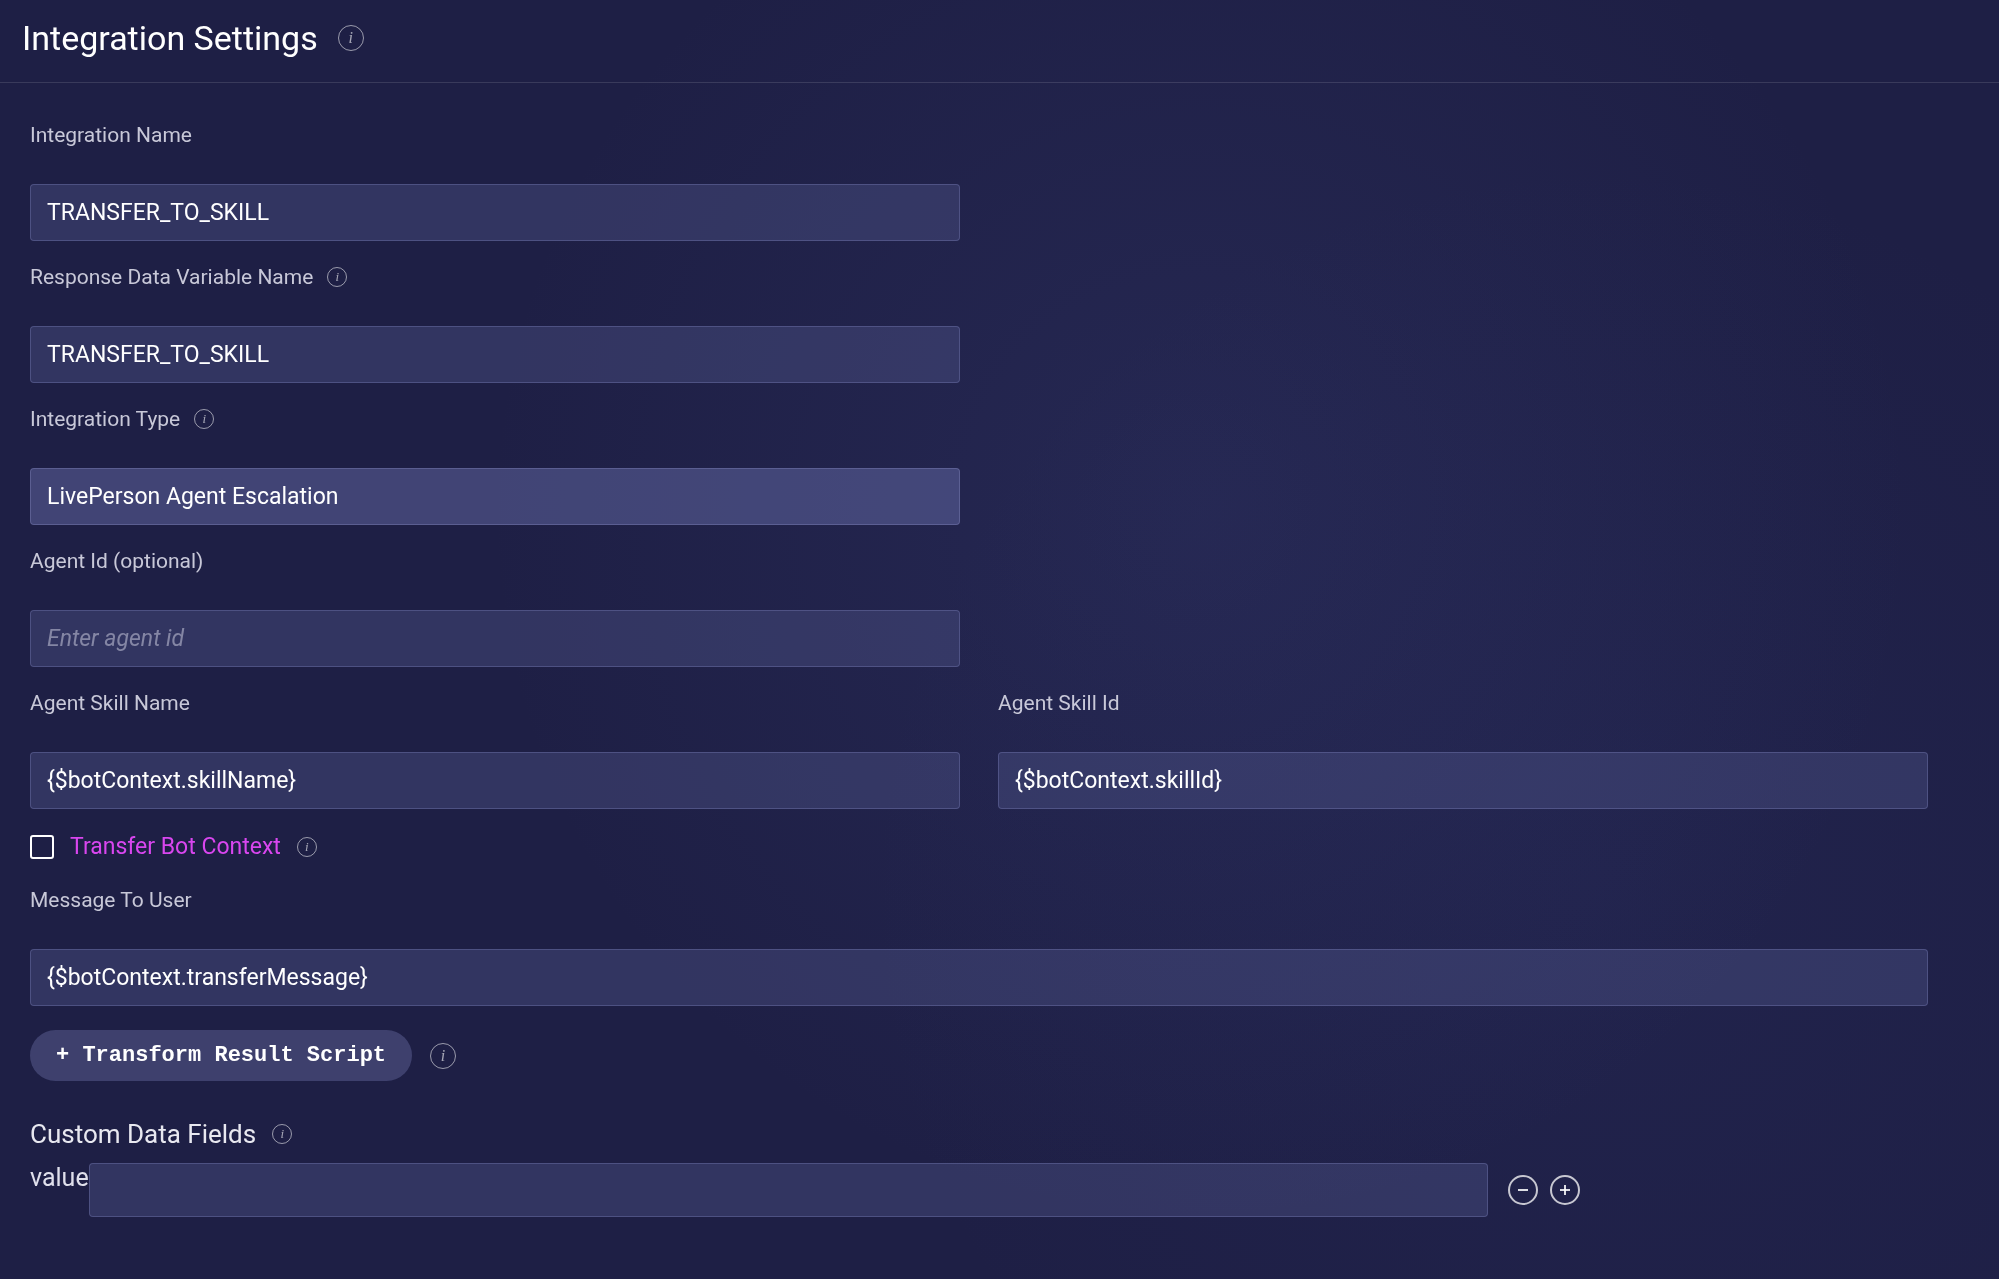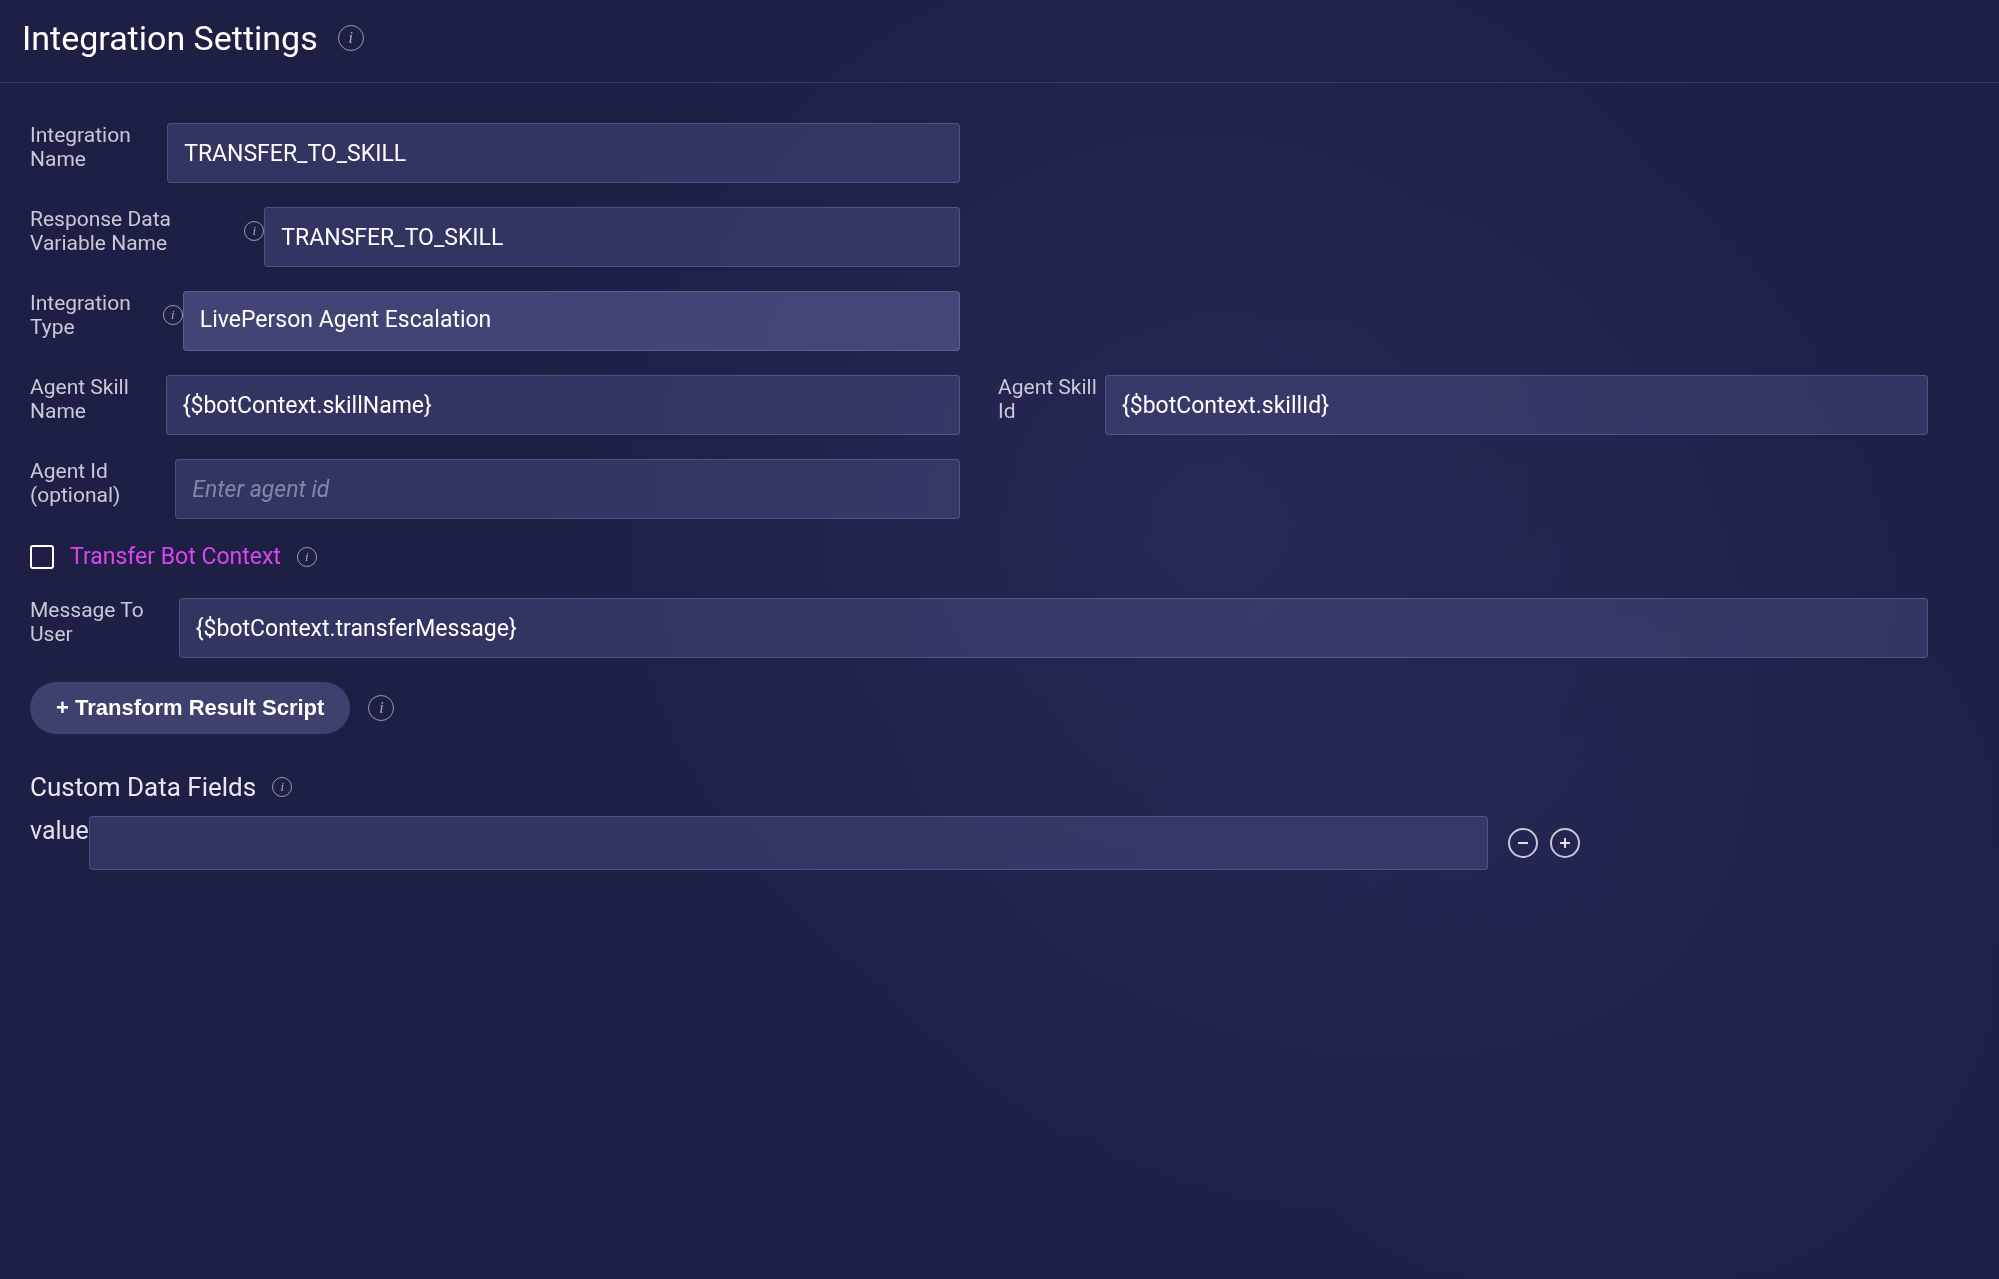--- a/index.html
+++ b/index.html
@@ -52,21 +52,22 @@
   .content {
     padding: 40px 30px 40px 30px;
   }
   .form-row {
     display: flex;
     gap: 38px;
     margin-bottom: 24px;
   }
   .form-group {
     display: flex;
-    flex-direction: row;
+    flex-direction: column;
+    gap: 25px;
   }
   .form-group.half {
     width: 930px;
   }
   .form-group.full {
     width: 1898px;
   }
   .label-row {
     display: flex;
     align-items: center;
@@ -127,21 +128,21 @@
   }
   .pill-button {
     background: rgba(110, 115, 170, 0.4);
     border: none;
     border-radius: 26px;
     padding: 13px 26px;
     font-size: 22px;
     font-weight: 600;
     color: #ffffff;
     cursor: pointer;
-    font-family: Liberation Sans, sans-serif;
+    font-family: Liberation Mono, monospace;
   }
   .button-row {
     display: flex;
     align-items: center;
     gap: 18px;
     margin-top: 24px;
     margin-bottom: 38px;
   }
   .section-label-row {
     display: flex;
@@ -248,38 +249,38 @@
         <span class="field-label">Integration Type</span>
         <span class="info-icon">i</span>
       </div>
       <div class="select-input">LivePerson Agent Escalation</div>
     </div>
   </div>
 
   <div class="form-row">
     <div class="form-group half">
       <div class="label-row">
+        <span class="field-label">Agent Id (optional)</span>
+      </div>
+      <input type="text" class="text-input" placeholder="Enter agent id" style="">
+    </div>
+  </div>
+
+  <div class="form-row">
+    <div class="form-group half">
+      <div class="label-row">
         <span class="field-label">Agent Skill Name</span>
       </div>
       <input type="text" class="text-input" value="{$botContext.skillName}" style="">
     </div>
     <div class="form-group half">
       <div class="label-row">
         <span class="field-label">Agent Skill Id</span>
       </div>
       <input type="text" class="text-input" value="{$botContext.skillId}" style="">
-    </div>
-  </div>
-
-  <div class="form-row">
-    <div class="form-group half">
-      <div class="label-row">
-        <span class="field-label">Agent Id (optional)</span>
-      </div>
-      <input type="text" class="text-input" placeholder="Enter agent id" style="">
     </div>
   </div>
 
   <div class="checkbox-row">
     <div class="checkbox"></div>
     <span class="checkbox-label">Transfer Bot Context</span>
     <span class="info-icon">i</span>
   </div>
 
   <div class="form-row">

